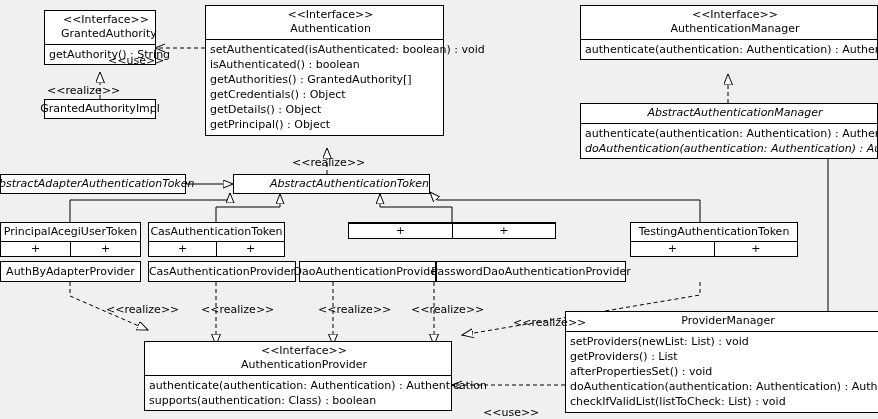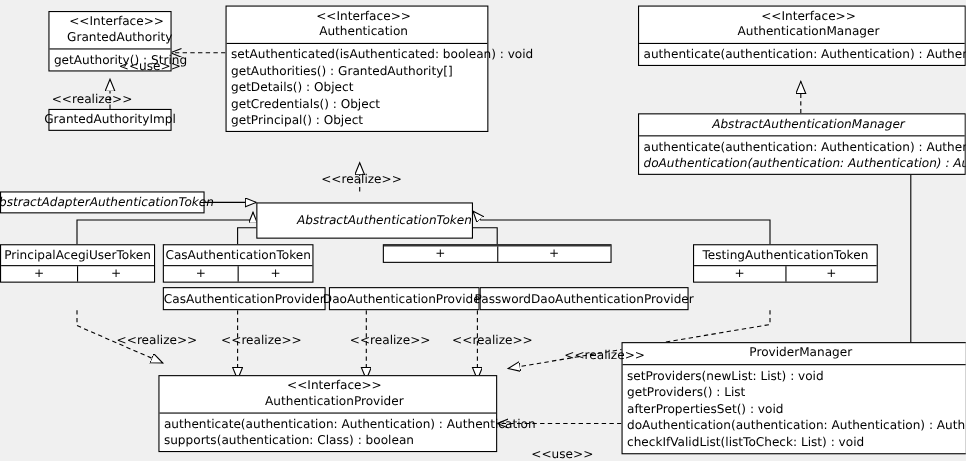--- a/index.html
+++ b/index.html
@@ -156,23 +156,24 @@
   </div>
 
   <div class="box" style="left:205px; top:5px; width:239px;">
     <div class="hdr">
       <span class="stereo">&lt;&lt;Interface&gt;&gt;</span>
       <span class="nm">Authentication</span>
     </div>
     <div class="sep"></div>
     <div class="members">
       <div class="m">setAuthenticated(isAuthenticated: boolean) : void</div>
+      <div class="m">isAuthenticated() : boolean</div>
       <div class="m">getAuthorities() : GrantedAuthority[]</div>
+      <div class="m">getCredentials() : Object</div>
       <div class="m">getDetails() : Object</div>
-      <div class="m">getCredentials() : Object</div>
       <div class="m">getPrincipal() : Object</div>
     </div>
   </div>
 
   <div class="box" style="left:580px; top:5px; width:298px;">
     <div class="hdr">
       <span class="stereo">&lt;&lt;Interface&gt;&gt;</span>
       <span class="nm">AuthenticationManager</span>
     </div>
     <div class="sep"></div>
@@ -189,21 +190,21 @@
     <div class="members">
       <div class="m">authenticate(authentication: Authentication) : Authentication</div>
       <div class="m ital">doAuthentication(authentication: Authentication) : Authentication</div>
     </div>
   </div>
 
   <div class="box simple" style="left:0px; top:174px; width:186px; height:20px;">
     <span class="nm ital" style="font-style:italic;">AbstractAdapterAuthenticationToken</span>
   </div>
 
-  <div class="box simple" style="left:233px; top:184px; width:197px; height:33px;padding-left:36px;">
+  <div class="box simple" style="left:233px; top:174px; width:197px; height:20px;padding-left:36px;">
     <span style="font-style:italic;">AbstractAuthenticationToken</span>
   </div>
 
   <div class="box" style="left:0px; top:222px; width:141px;">
     <div class="simple" style="height:18px;align-items:center;">
       <span>PrincipalAcegiUserToken</span>
     </div>
     <div class="sep"></div>
     <div class="plusrow">
       <div>+</div>
@@ -234,20 +235,23 @@
     <div class="simple" style="height:18px;">
       <span>TestingAuthenticationToken</span>
     </div>
     <div class="sep"></div>
     <div class="plusrow">
       <div>+</div>
       <div>+</div>
     </div>
   </div>
 
+  <div class="box simple" style="left:0px; top:261px; width:141px; height:21px;">
+    <span>AuthByAdapterProvider</span>
+  </div>
 
   <div class="box simple" style="left:148px; top:261px; width:148px; height:21px;">
     <span>CasAuthenticationProvider</span>
   </div>
 
   <div class="box simple" style="left:299px; top:261px; width:137px; height:21px;">
     <span>DaoAuthenticationProvider</span>
   </div>
 
   <div class="box simple" style="left:436px; top:261px; width:190px; height:21px;">

